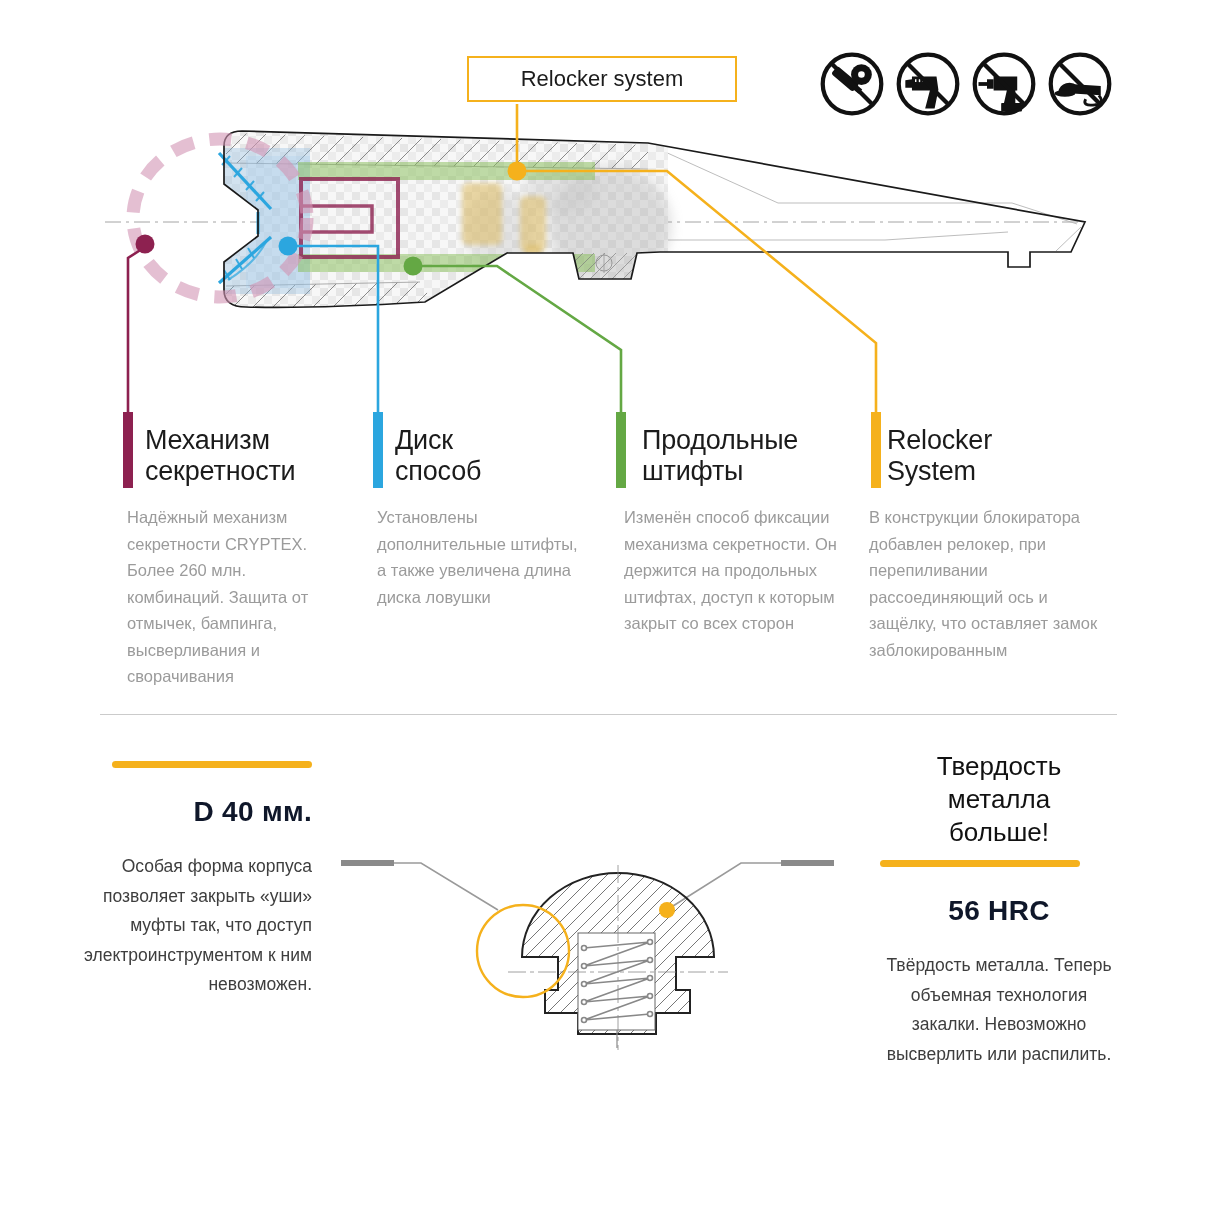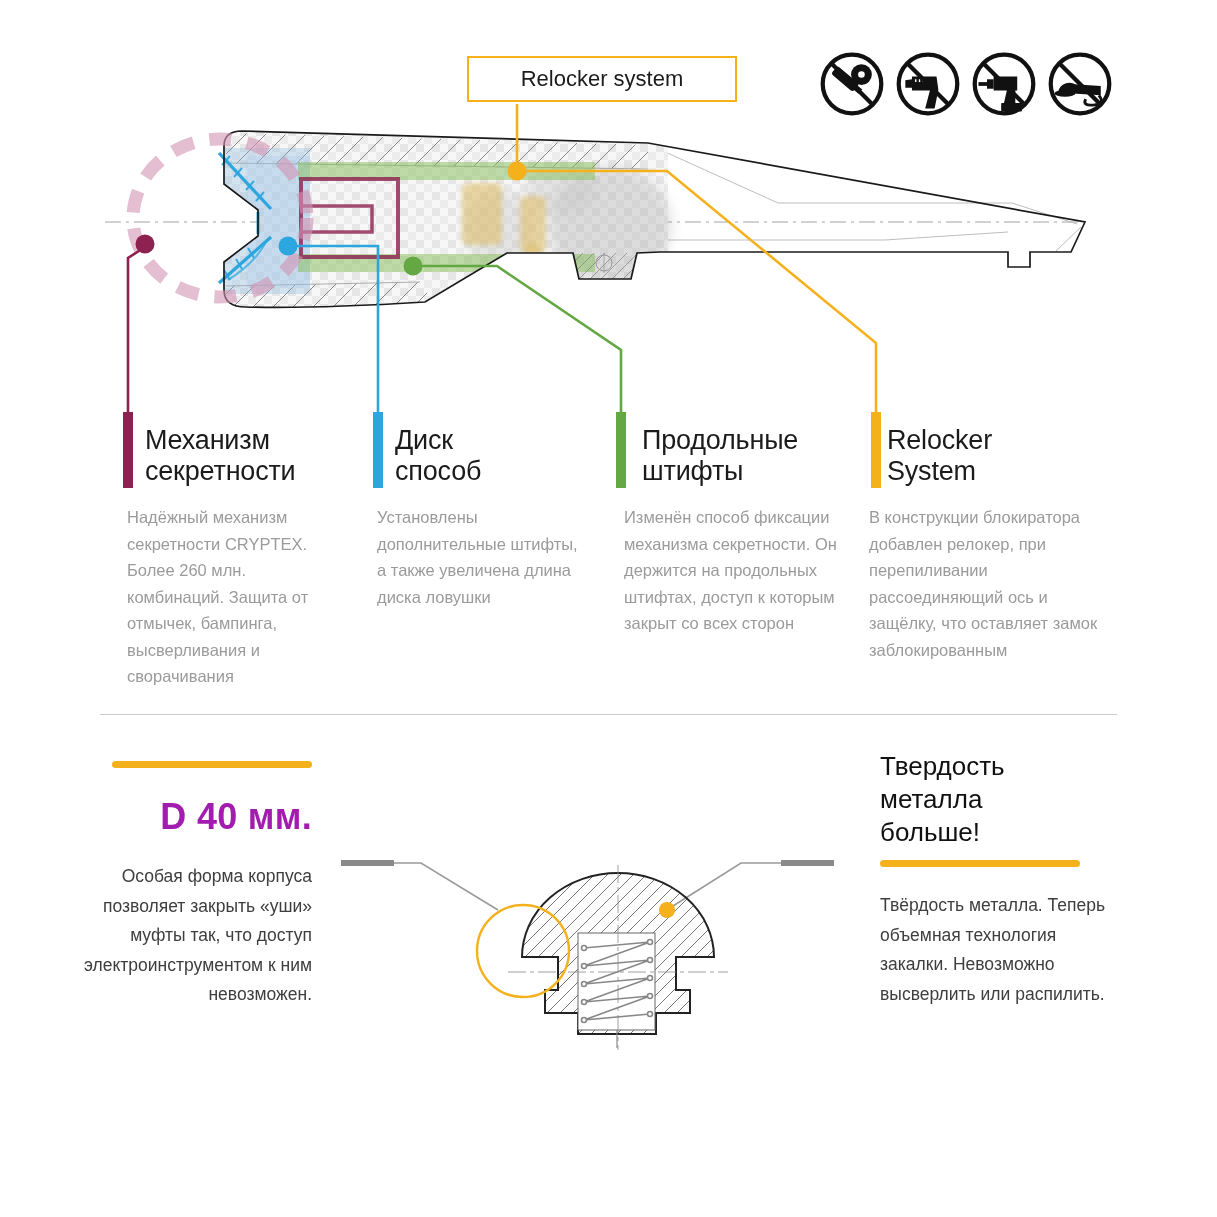--- a/index.html
+++ b/index.html
@@ -25,25 +25,25 @@
 
   .f1 { left:123px; width:218px; }
   .f2 { left:373px; width:205px; }
   .f3 { left:620px; width:230px; }
   .f4 { left:865px; width:235px; }
 
   .divider { position:absolute; left:100px; top:714px; width:1017px; height:1px; background:#cbcbcb; }
 
   .spec { position:absolute; top:750px; width:238px; }
   .spec-left { left:74px; text-align:right; }
-  .spec-right { left:880px; text-align:left; }
+  .spec-right { left:880px; text-align:center; }
   .spec-title { font-size:26px; line-height:33px; color:#111; white-space:pre-line; }
   .spec-rule { width:200px; height:7px; border-radius:3.5px; background:#F5B11C; margin-top:11px; }
   .spec-left .spec-rule { margin-left:auto; }
-  .spec-value { font-size:36px; font-weight:700; color:#a21caf; margin-top:28px; letter-spacing:0.3px; }
+  .spec-value { font-size:28px; font-weight:700; color:#0f172a; margin-top:28px; letter-spacing:0.3px; }
   .spec-body { margin-top:24px; font-size:17.5px; line-height:29.5px; color:#3e3e3e; }
 </style>
 </head>
 <body>
 
 <div class="page">
 
   <div class="relocker-box">Relocker system</div>
 
   <div class="icons-row">
@@ -221,20 +221,21 @@
     <div class="spec-rule"></div>
     <div class="spec-value">D 40 мм.</div>
     <div class="spec-body">Особая форма корпуса позволяет закрыть «уши» муфты так, что доступ электроинструментом к ним невозможен.</div>
   </div>
 
   <div class="spec spec-right">
     <div class="spec-title">Твердость
 металла
 больше!</div>
     <div class="spec-rule"></div>
+    <div class="spec-value">56 HRC</div>
     <div class="spec-body">Твёрдость металла. Теперь объемная технология закалки. Невозможно высверлить или распилить.</div>
   </div>
 
   <svg class="bottom-svg" width="520" height="215" viewBox="330 840 520 215">
     <defs>
       <pattern id="hatchPart" width="13" height="13" patternUnits="userSpaceOnUse">
         <path d="M0 13 L13 0" stroke="#777" stroke-width="1"></path>
       </pattern>
     </defs>
 

